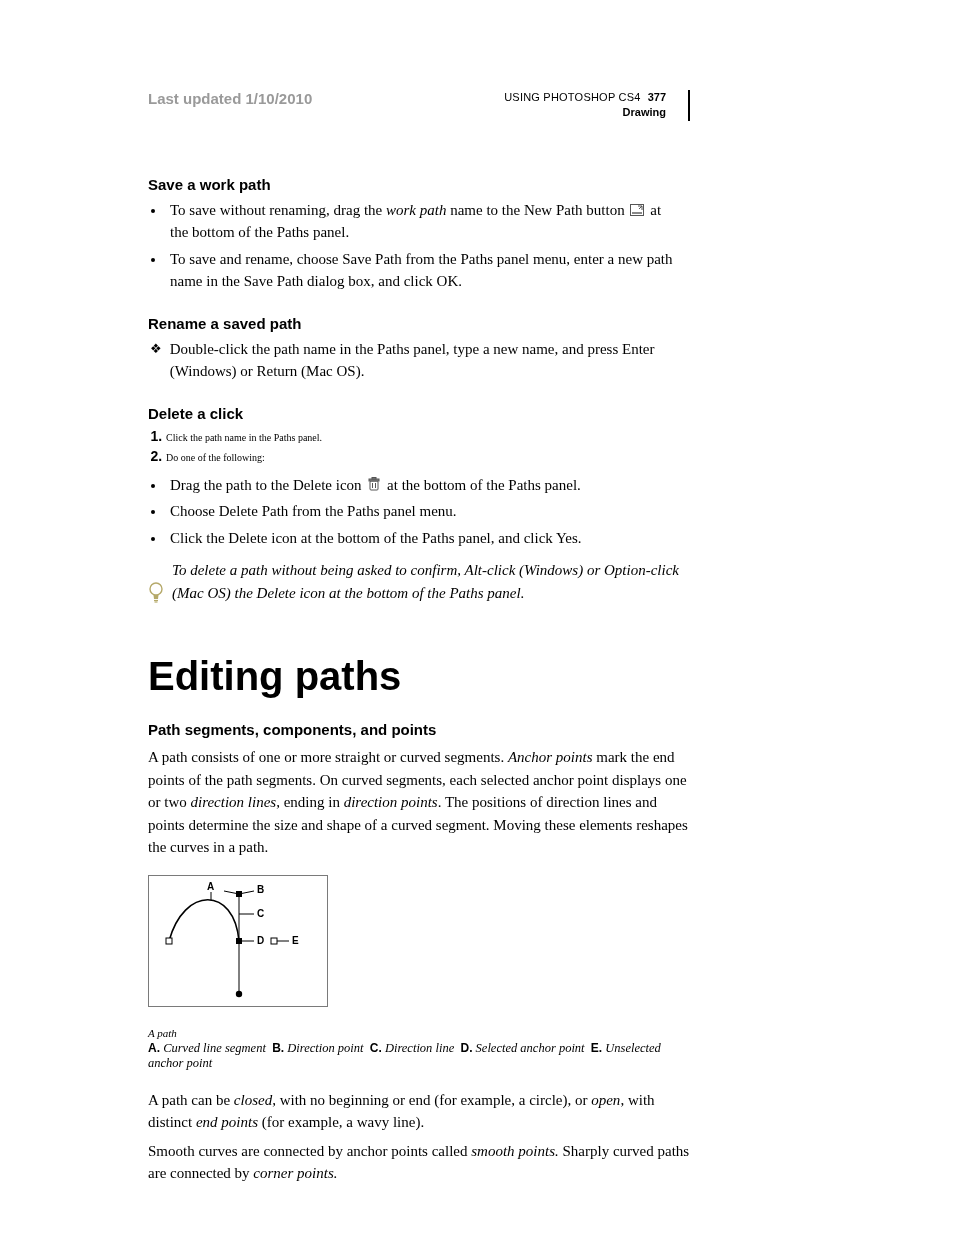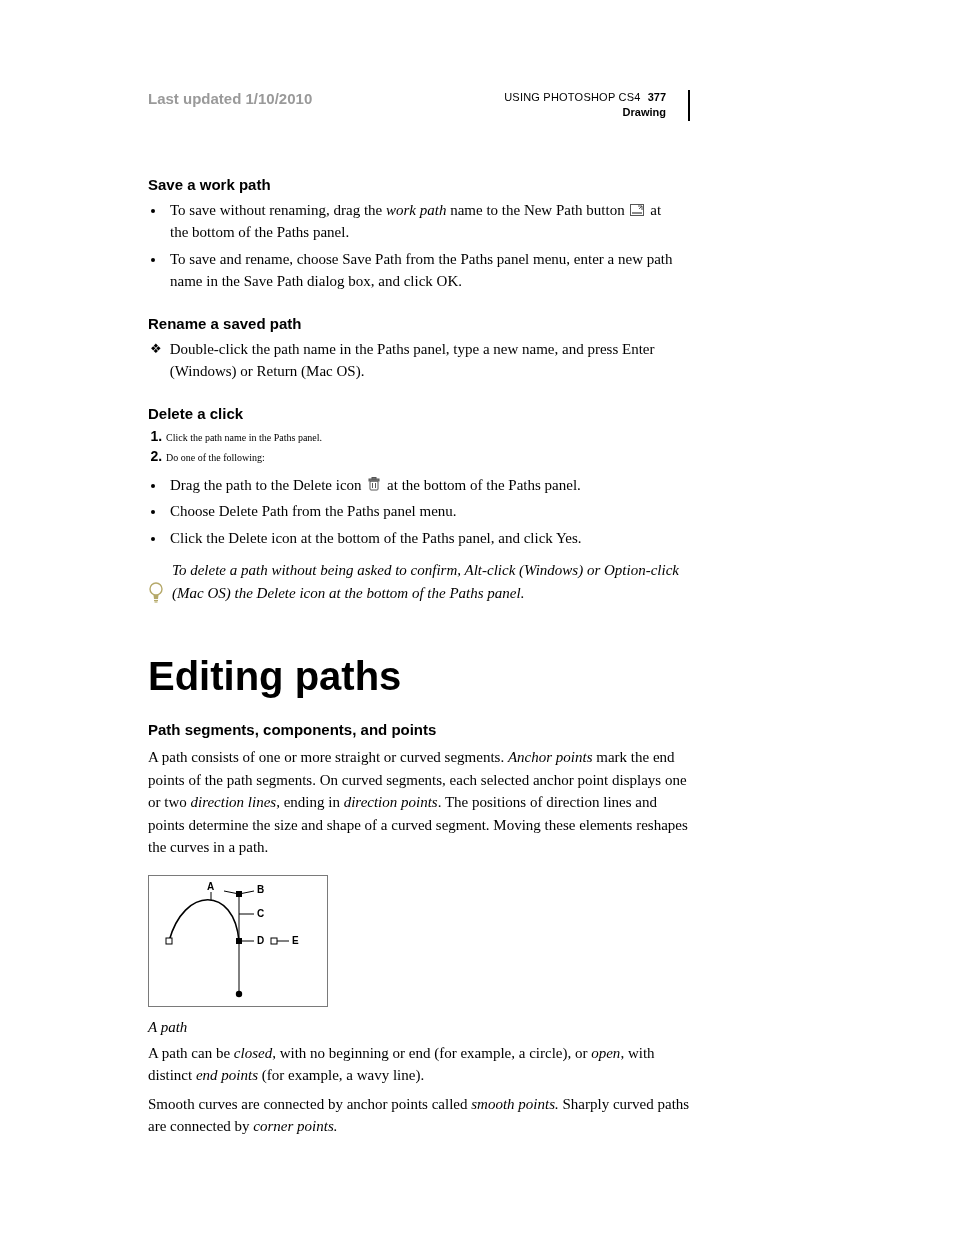--- a/index.html
+++ b/index.html
@@ -137,22 +137,22 @@
     margin: 16px 0 4px 0;
   }
   .diagram-frame {
     border: 1px solid #7a7a7a;
     width: 178px;
     height: 130px;
     position: relative;
   }
   .caption {
     font-style: italic;
-    font-size: 15px;
-    margin: 12px 0 2px 0;
+    font-size: 11px;
+    margin: 20px 0 2px 0;
   }
   .legend {
     font-size: 12.5px;
     margin: 0 0 18px 0;
   }
   .legend b.key {
     font-family: "Myriad Pro", "Helvetica Neue", Arial, sans-serif;
     font-weight: 700;
     font-style: normal;
     font-size: 12px;
@@ -264,20 +264,27 @@
         <text x="58" y="14" font-family="Arial" font-size="10" font-weight="700">A</text>
         <text x="108" y="17" font-family="Arial" font-size="10" font-weight="700">B</text>
         <text x="108" y="41" font-family="Arial" font-size="10" font-weight="700">C</text>
         <text x="108" y="68" font-family="Arial" font-size="10" font-weight="700">D</text>
         <text x="143" y="68" font-family="Arial" font-size="10" font-weight="700">E</text>
 
         <line x1="62" y1="16" x2="62" y2="24" stroke="#000" stroke-width="1"></line>
       </svg>
     </div>
     <div class="caption">A path</div>
+    <div class="legend">
+      <b class="key">A.</b> <span class="val">Curved line segment</span>&nbsp;
+      <b class="key">B.</b> <span class="val">Direction point</span>&nbsp;
+      <b class="key">C.</b> <span class="val">Direction line</span>&nbsp;
+      <b class="key">D.</b> <span class="val">Selected anchor point</span>&nbsp;
+      <b class="key">E.</b> <span class="val">Unselected anchor point</span>
+    </div>
   </div>
 
   <p class="body">
     <span>A path can be </span><em class="i">closed</em><span>, with no beginning or end (for example, a circle), or </span><em class="i">open</em><span>, with distinct </span><em class="i">end points</em><span> (for example, a wavy line).</span>
   </p>
 
   <p class="body">
     <span>Smooth curves are connected by anchor points called </span><em class="i">smooth points.</em><span> Sharply curved paths are connected by </span><em class="i">corner points.</em><span></span>
   </p>
 

